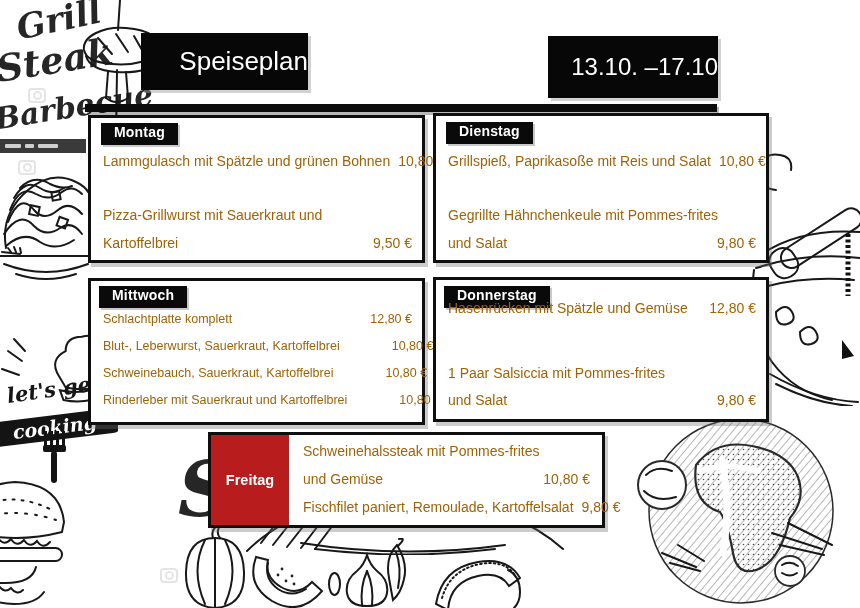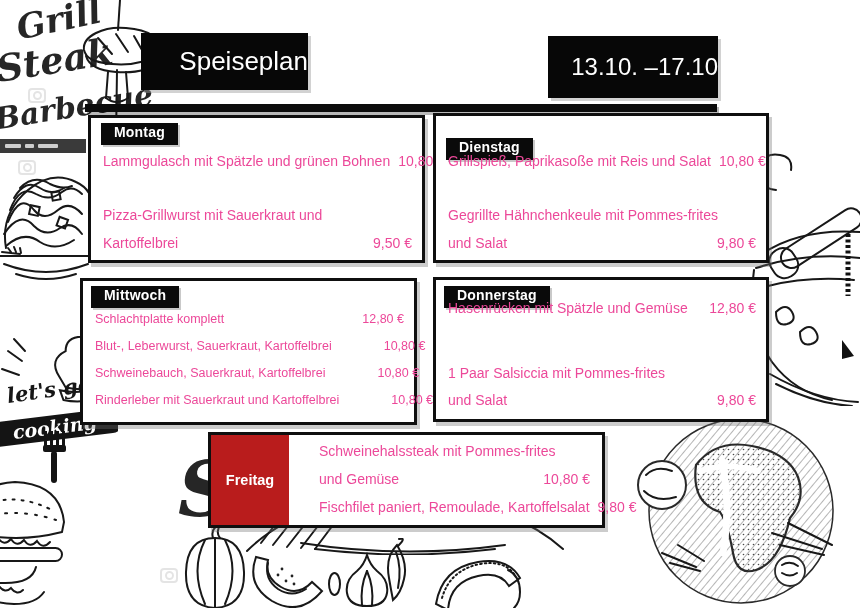--- a/index.html
+++ b/index.html
@@ -23,25 +23,25 @@
 
   
   .black-box{position:absolute;background:#070707;color:#ffffff;display:flex;align-items:center;justify-content:flex-end;z-index:3;box-shadow:3px 3px 0 rgba(155,155,155,.45);}
   .title-box{left:141px;top:33px;width:167px;height:57px;font-size:26px;}
   .date-box{left:548px;top:36px;width:170px;height:62px;font-size:24px;}
   .rule{position:absolute;left:85px;top:104px;width:632px;height:8px;background:#0c0c0c;z-index:2;box-shadow:2px 3px 0 rgba(0,0,0,.28);}
 
   
   .card{position:absolute;background:#fff;border:3px solid #0f0f0f;box-sizing:border-box;z-index:2;box-shadow:3px 4px 0 rgba(110,110,110,.35);}
   .day-label{position:absolute;background:#0a0a0a;color:#fff;font-weight:700;font-size:14px;padding:1px 13px 5px;box-shadow:2px 2px 0 rgba(120,120,120,.4);letter-spacing:.2px;white-space:nowrap;}
-  .row{position:absolute;left:12px;right:10px;display:flex;justify-content:space-between;align-items:baseline;font-size:14px;color:#ec4899;white-space:nowrap;}
+  .row{position:absolute;left:12px;right:10px;display:flex;justify-content:space-between;align-items:baseline;font-size:14px;color:#a16207;white-space:nowrap;}
   .row .price{margin-left:8px;}
   .card.small .row{font-size:12.5px;gap:44px;}
   .fr-label{position:absolute;left:0;top:0;bottom:0;width:78px;background:#b91c1c;color:#fff;font-weight:700;font-size:14.5px;display:flex;align-items:center;justify-content:center;}
-  .card.freitag .row{left:108px;right:12px;}
+  .card.freitag .row{left:92px;right:12px;}
 
   .sk{stroke:#181818;fill:none;stroke-width:2;stroke-linecap:round;}
 </style>
 </head>
 <body>
 
 <div id="stage">
 
   <div class="deco" style="left:0;top:0;width:160px;height:150px;">
     <span class="script lw lw1">Grill</span>
@@ -247,36 +247,36 @@
       <span>Pizza-Grillwurst mit Sauerkraut und</span>
       <span class="price"></span>
     </div>
     <div class="row" style="top:117px;">
       <span>Kartoffelbrei</span>
       <span class="price">9,50 €</span>
     </div>
   </div>
 
   <div class="card" style="left:433px;top:113px;width:336px;height:150px;">
-    <div class="day-label" style="left:10px;top:6px;margin-top:16px;">Dienstag</div>
+    <div class="day-label" style="left:10px;top:6px;">Dienstag</div>
     <div class="row" style="top:37px;">
       <span>Grillspieß, Paprikasoße mit Reis und Salat</span>
       <span class="price">10,80 €</span>
     </div>
     <div class="row" style="top:91px;">
       <span>Gegrillte Hähnchenkeule mit Pommes-frites</span>
       <span class="price"></span>
     </div>
     <div class="row" style="top:119px;">
       <span>und Salat</span>
       <span class="price">9,80 €</span>
     </div>
   </div>
 
-  <div class="card small" style="left:80px;top:278px;width:337px;height:147px;">
+  <div class="card small" style="left:88px;top:278px;width:337px;height:147px;">
     <div class="day-label" style="left:8px;top:5px;">Mittwoch</div>
     <div class="row" style="top:31px;">
       <span>Schlachtplatte komplett</span>
       <span class="price">12,80 €</span>
     </div>
     <div class="row" style="top:58px;">
       <span>Blut-, Leberwurst, Sauerkraut, Kartoffelbrei</span>
       <span class="price">10,80 €</span>
     </div>
     <div class="row" style="top:85px;">

